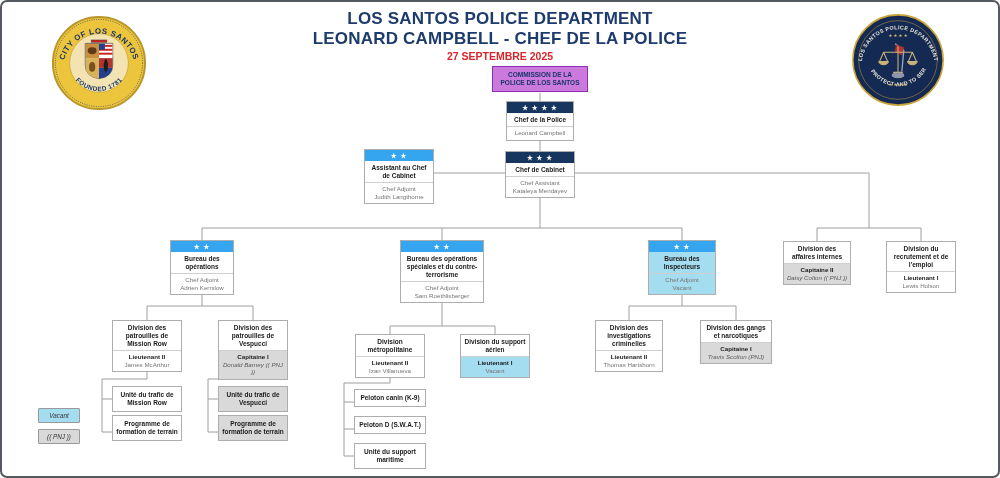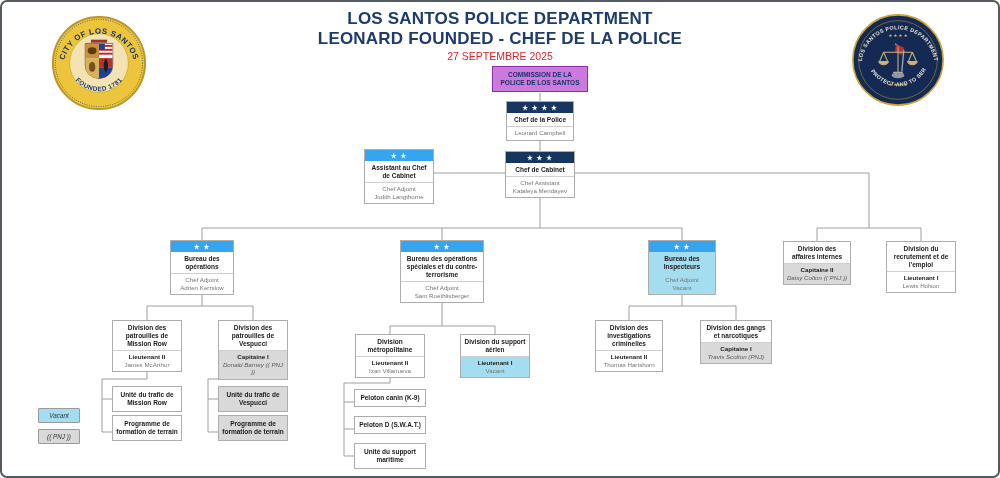--- a/index.html
+++ b/index.html
@@ -1,21 +1,21 @@
 <!DOCTYPE html>
 <html><head>
 <meta charset="utf-8">
 <style>
   html,body{margin:0;padding:0;background:#fff;}
   body{width:1000px;height:478px;font-family:"Liberation Sans",sans-serif;}
   .page{position:relative;width:996px;height:474px;border:2px solid #555a60;border-radius:7px;background:#fff;overflow:hidden;}
   
   .title1,.title2{position:absolute;left:0;width:100%;text-align:center;font-weight:bold;color:#1d3b6d;font-size:17px;letter-spacing:.2px;}
   .title1{top:7px}.title2{top:27px}
-  .date{position:absolute;top:48px;left:0;width:100%;text-align:center;font-weight:normal;color:#d8262c;font-size:10.5px;}
+  .date{position:absolute;top:48px;left:0;width:100%;text-align:center;font-weight:bold;color:#d8262c;font-size:10.5px;}
   
   .seal{position:absolute;}
   .seal-left{left:48px;top:12px;width:98px;height:98px;}
   .seal-right{left:848px;top:10px;width:96px;height:96px;}
   
   .connectors{position:absolute;left:0;top:0;}
   
   .node{position:absolute;background:#fff;border:1px solid #adadad;text-align:center;box-sizing:border-box;}
   .banner{height:11px;line-height:11px;color:#fff;font-size:6.5px;letter-spacing:1px;font-weight:bold;}
   .navy{background:#17365f}.blue{background:#36a5f0}
@@ -58,21 +58,21 @@
   #n-gangs{left:698px;top:318px;width:72px}
   #legend-vacant{left:36px;top:406px;width:40px;background:#a5ddf0}
   #legend-pnj{left:36px;top:427px;width:40px;background:#d9d9d9}
 </style>
 </head>
 <body>
 
 <div class="page">
 
   <div class="title1">LOS SANTOS POLICE DEPARTMENT</div>
-  <div class="title2">LEONARD FOUNDED - CHEF DE LA POLICE</div>
+  <div class="title2">LEONARD CAMPBELL - CHEF DE LA POLICE</div>
   <div class="date">27 SEPTEMBRE 2025</div>
 
   <svg class="seal seal-left" viewBox="0 0 100 100">
     <defs>
       <path id="sl-top" d="M 13,57 A 37,37 0 0 1 87,57"></path>
       <path id="sl-bot" d="M 22,61 A 31,31 0 0 0 78,61"></path>
       <clipPath id="sl-shield-clip">
           <path d="M36,30 h28 v22 q0,12 -14,14 q-14,-2 -14,-14 Z"></path>
         </clipPath>
     </defs>

